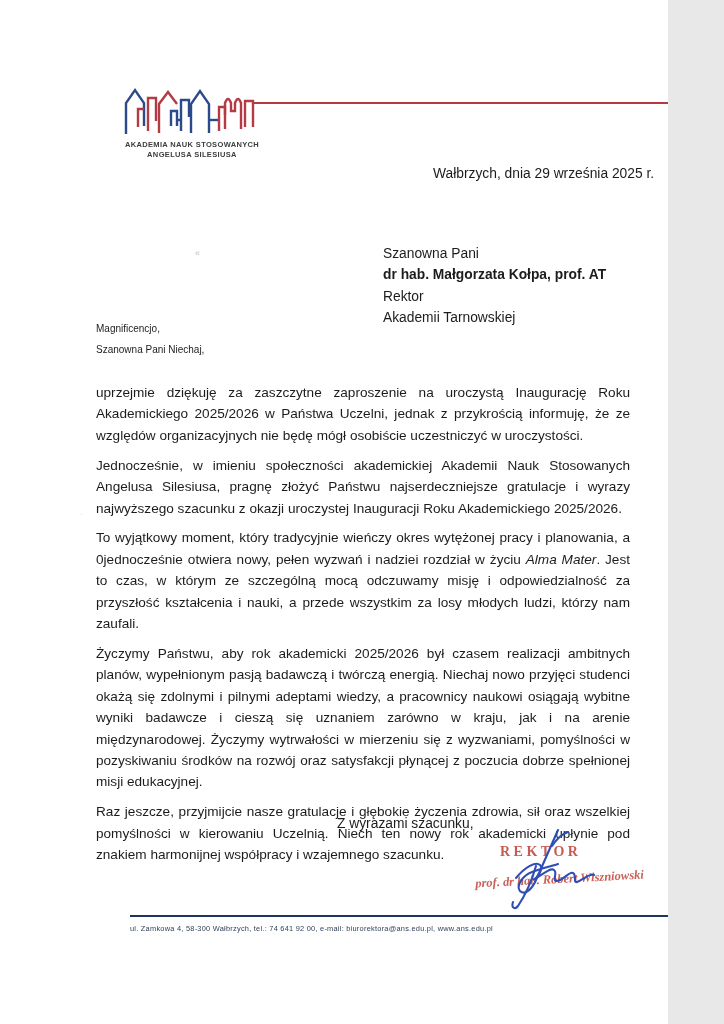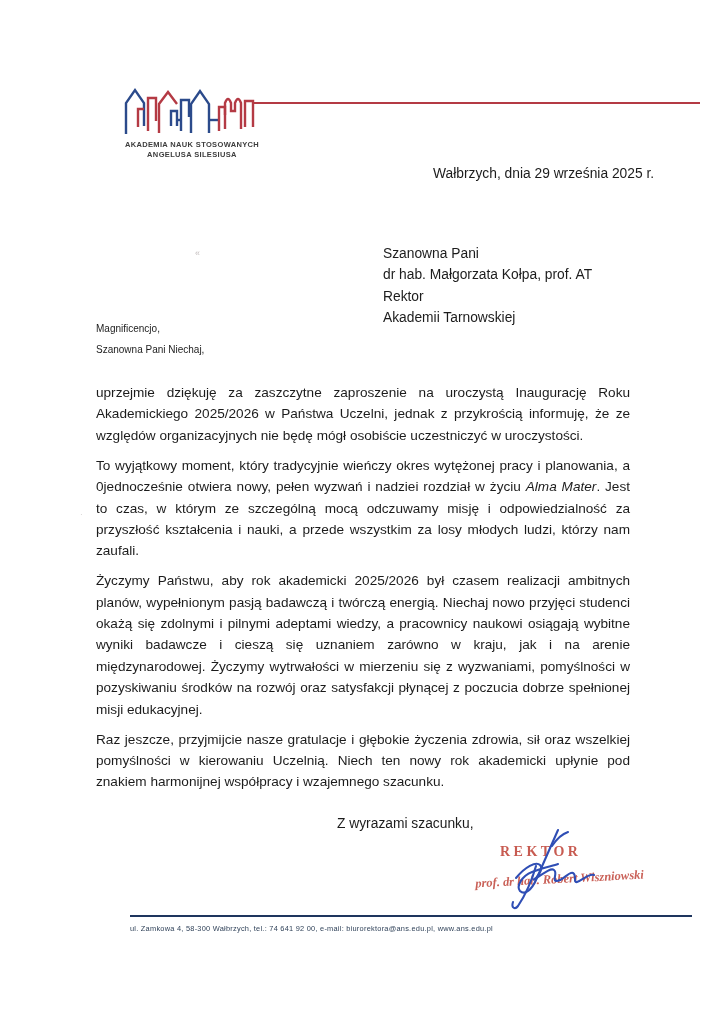--- a/index.html
+++ b/index.html
@@ -1,36 +1,36 @@
 <!DOCTYPE html>
 <html><head>
 <meta charset="utf-8">
 <style>
   html,body{margin:0;padding:0;background:#e8e8e8;}
   .page{
     position:relative;
-    width:724px;height:1024px;
+    width:668px;height:1024px;
     background:#ffffff;
     overflow:hidden;
     font-family:"Liberation Sans","DejaVu Sans",sans-serif;
     color:#1c1c1c;
   }
   
   .logo-art{position:absolute;left:122px;top:86px;width:140px;height:52px;}
   .brand-rule{position:absolute;left:252px;top:102px;width:448px;height:2px;background:#b43a44;}
   .logo-caption{
     position:absolute;left:116px;top:140px;width:152px;
     text-align:center;font-size:7.5px;font-weight:700;letter-spacing:.35px;
     color:#3d3d3d;line-height:10px;
   }
   
   .date-line{position:absolute;left:433px;top:166px;font-size:13.8px;}
   
   .recipient{position:absolute;left:383px;top:243px;font-size:13.8px;line-height:21.3px;}
-  .recipient .bold{font-weight:400;}
+  .recipient .bold{font-weight:700;}
   
   .greeting{position:absolute;left:96px;top:318px;font-size:10px;line-height:21.3px;}
   
   .body-text{
     position:absolute;left:96px;top:382px;width:534px;
     font-size:13.6px;line-height:21.4px;text-align:justify;
   }
   .body-text p{margin:0 0 8.5px 0;}
   .italic{font-style:italic;margin-top:12px;}
   
@@ -102,20 +102,21 @@
     <div>Akademii Tarnowskiej</div>
   </div>
 
   <div class="greeting">
     <div>Magnificencjo,</div>
     <div>Szanowna Pani Niechaj,</div>
   </div>
 
   <div class="body-text">
     <p>uprzejmie dziękuję za zaszczytne zaproszenie na uroczystą Inaugurację Roku Akademickiego 2025/2026 w Państwa Uczelni, jednak z przykrością informuję, że ze względów organizacyjnych nie będę mógł osobiście uczestniczyć w uroczystości.</p>
+    <p>Jednocześnie, w imieniu społeczności akademickiej Akademii Nauk Stosowanych Angelusa Silesiusa, pragnę złożyć Państwu najserdeczniejsze gratulacje i wyrazy najwyższego szacunku z okazji uroczystej Inauguracji Roku Akademickiego 2025/2026.</p>
     <p><span>To wyjątkowy moment, który tradycyjnie wieńczy okres wytężonej pracy i planowania, a 0jednocześnie otwiera nowy, pełen wyzwań i nadziei rozdział w życiu </span><span class="italic">Alma Mater</span><span>. Jest to czas, w którym ze szczególną mocą odczuwamy misję i odpowiedzialność za przyszłość kształcenia i nauki, a przede wszystkim za losy młodych ludzi, którzy nam zaufali.</span></p>
     <p>Życzymy Państwu, aby rok akademicki 2025/2026 był czasem realizacji ambitnych planów, wypełnionym pasją badawczą i twórczą energią. Niechaj nowo przyjęci studenci okażą się zdolnymi i pilnymi adeptami wiedzy, a pracownicy naukowi osiągają wybitne wyniki badawcze i cieszą się uznaniem zarówno w kraju, jak i na arenie międzynarodowej. Życzymy wytrwałości w mierzeniu się z wyzwaniami, pomyślności w pozyskiwaniu środków na rozwój oraz satysfakcji płynącej z poczucia dobrze spełnionej misji edukacyjnej.</p>
     <p>Raz jeszcze, przyjmijcie nasze gratulacje i głębokie życzenia zdrowia, sił oraz wszelkiej pomyślności w kierowaniu Uczelnią. Niech ten nowy rok akademicki upłynie pod znakiem harmonijnej współpracy i wzajemnego szacunku.</p>
   </div>
 
   <div class="closing">Z wyrazami szacunku,</div>
 
   <div class="stamp-title">REKTOR</div>
   <div class="stamp-name">prof. dr hab. Robert Wiszniowski</div>
 

